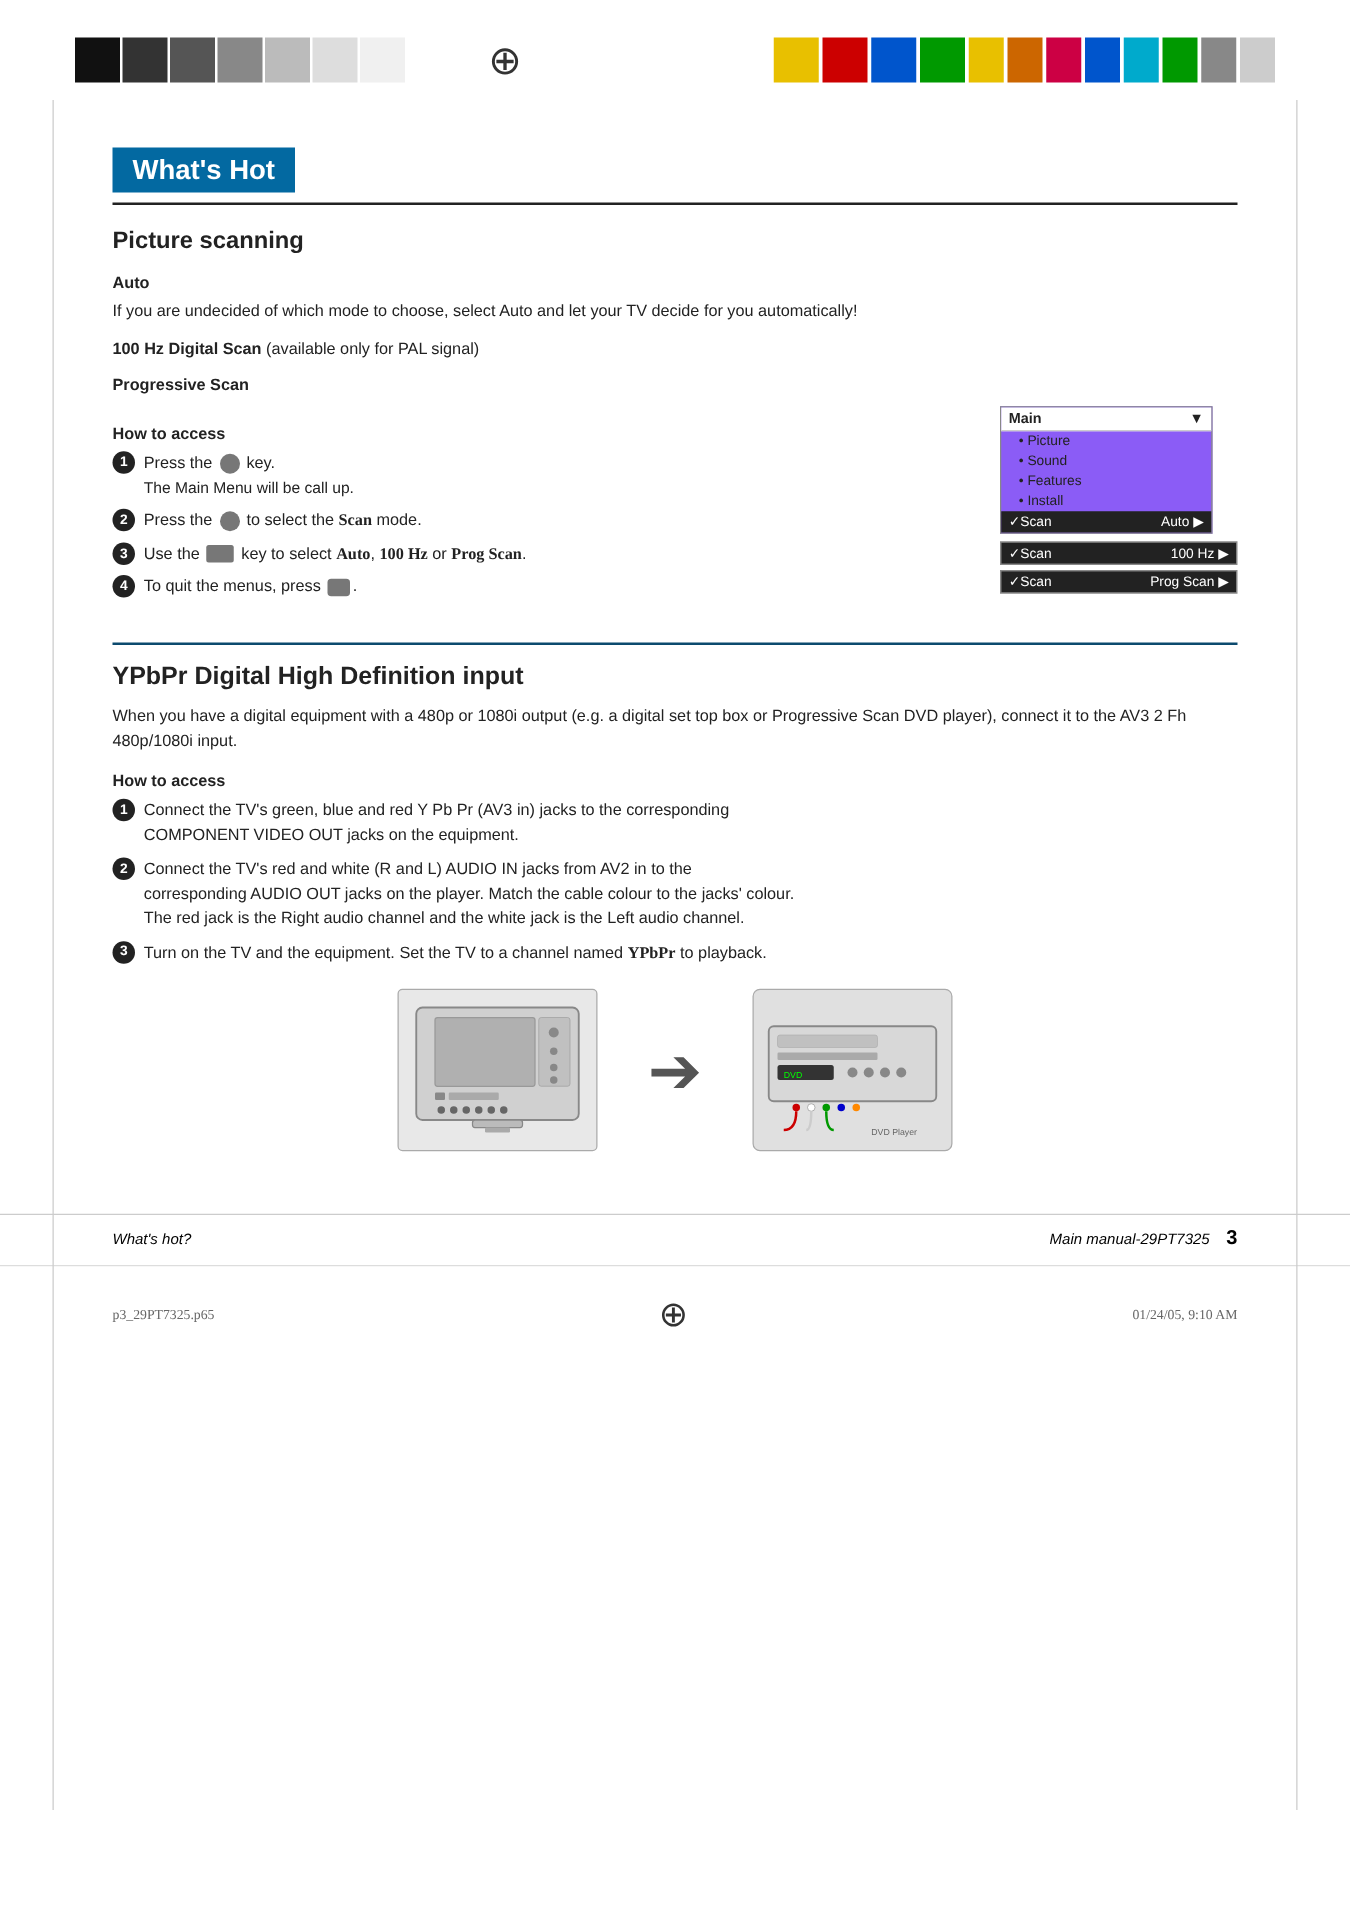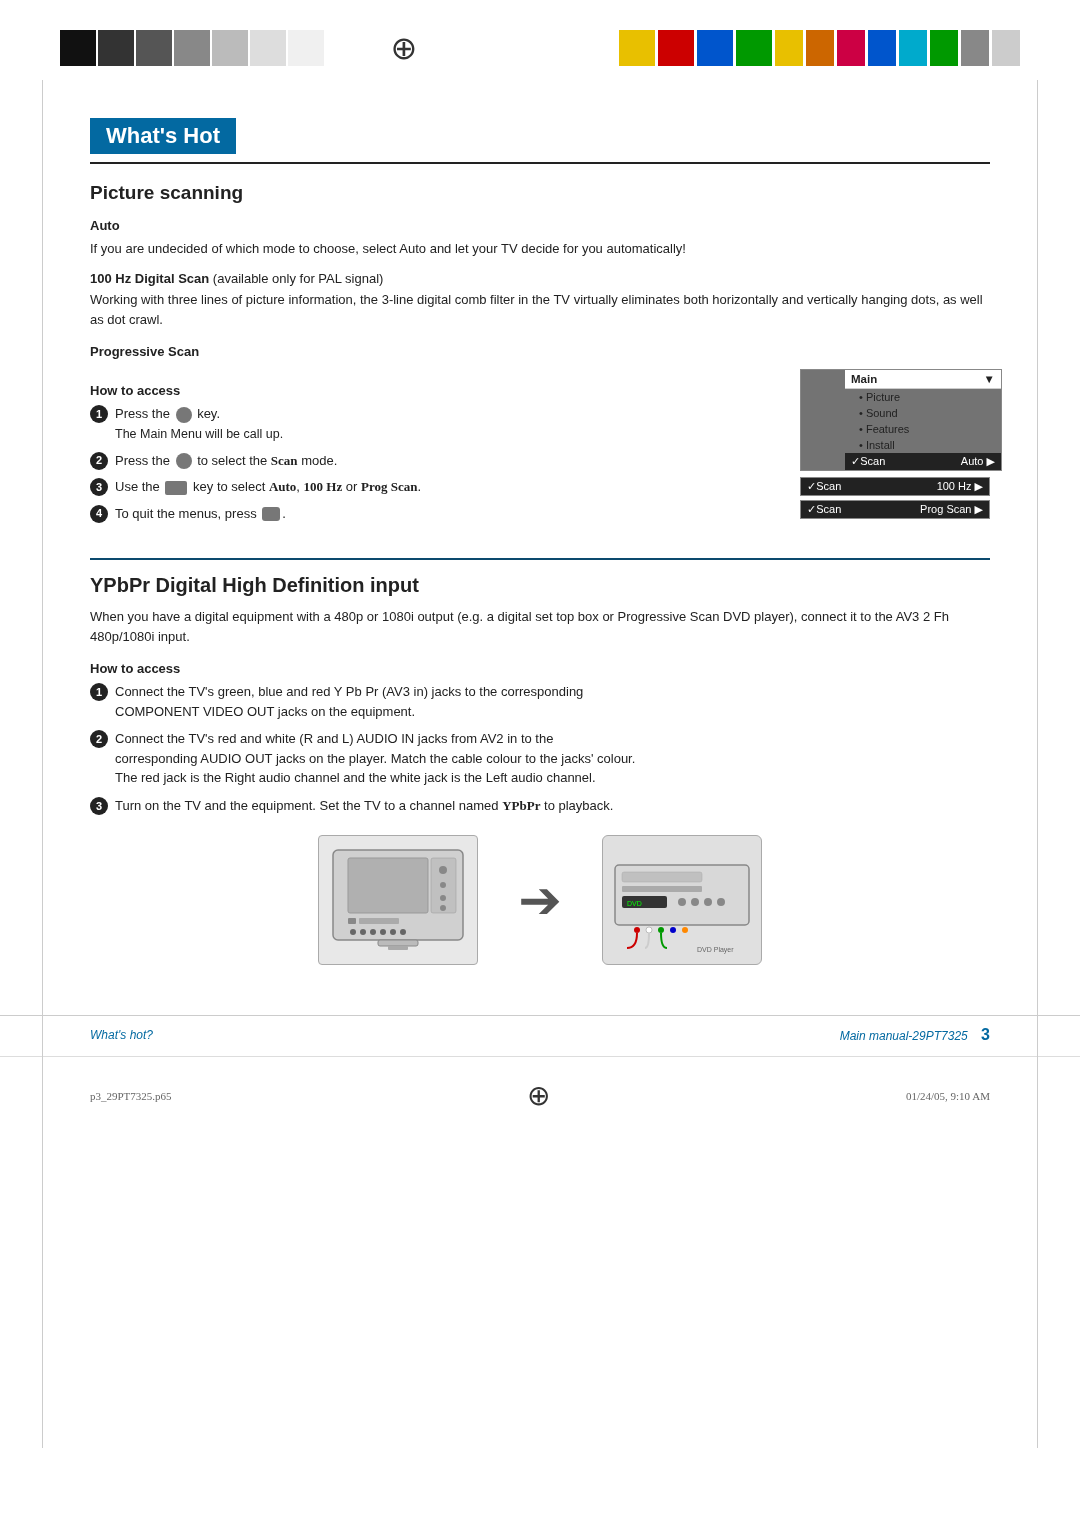--- a/index.html
+++ b/index.html
@@ -192,24 +192,23 @@
     .bold { font-weight: bold; font-family: Liberation Serif, serif; }
 
     
     .menu-box-container {
       width: 190px;
       flex-shrink: 0;
     }
 
     .menu-box {
       border: 1px solid #888;
-      background: #737373;
+      background: #8b5cf6;
       font-size: 11.5px;
-      width: 202px;
-      padding-left: 44px;
+      width: 170px;
     }
 
     .menu-box-header {
       display: flex;
       justify-content: space-between;
       padding: 3px 6px;
       background: #fff;
       font-weight: bold;
       border-bottom: 1px solid #ccc;
     }
@@ -271,21 +270,21 @@
     }
 
     
     .footer-main {
       display: flex;
       justify-content: space-between;
       align-items: center;
       padding: 10px 90px;
       font-size: 12px;
       font-style: italic;
-      color: #0369a1;
+      color: #000000;
       border-top: 1px solid #ccc;
       margin-top: 10px;
     }
 
     .footer-page-num {
       font-weight: bold;
       font-style: normal;
       font-size: 16px;
     }
 
@@ -381,21 +380,20 @@
 
   <div>
     <div class="section-title">Picture scanning</div>
 
     <div class="subsection-title">Auto</div>
     <p class="body-text">If you are undecided of which mode to choose, select Auto and let your TV decide for you automatically!</p>
 
     <div style="margin-top:12px;">
       <span class="subsection-title" style="display:inline;">100 Hz Digital Scan</span>
       <span style="font-size:13px;"> (available only for PAL signal)</span>
-      <p class="body-text" style="margin-top:4px;">Working with three lines of picture information, the 3-line digital comb filter in the TV virtually eliminates both horizontally and vertically hanging dots, as well as dot crawl.</p>
     </div>
 
     <div class="subsection-title">Progressive Scan</div>
 
     <div class="how-to-access-container">
       <div class="how-to-steps">
         <div class="subsection-title">How to access</div>
 
         <div class="step">
           <span class="step-num">1</span>

